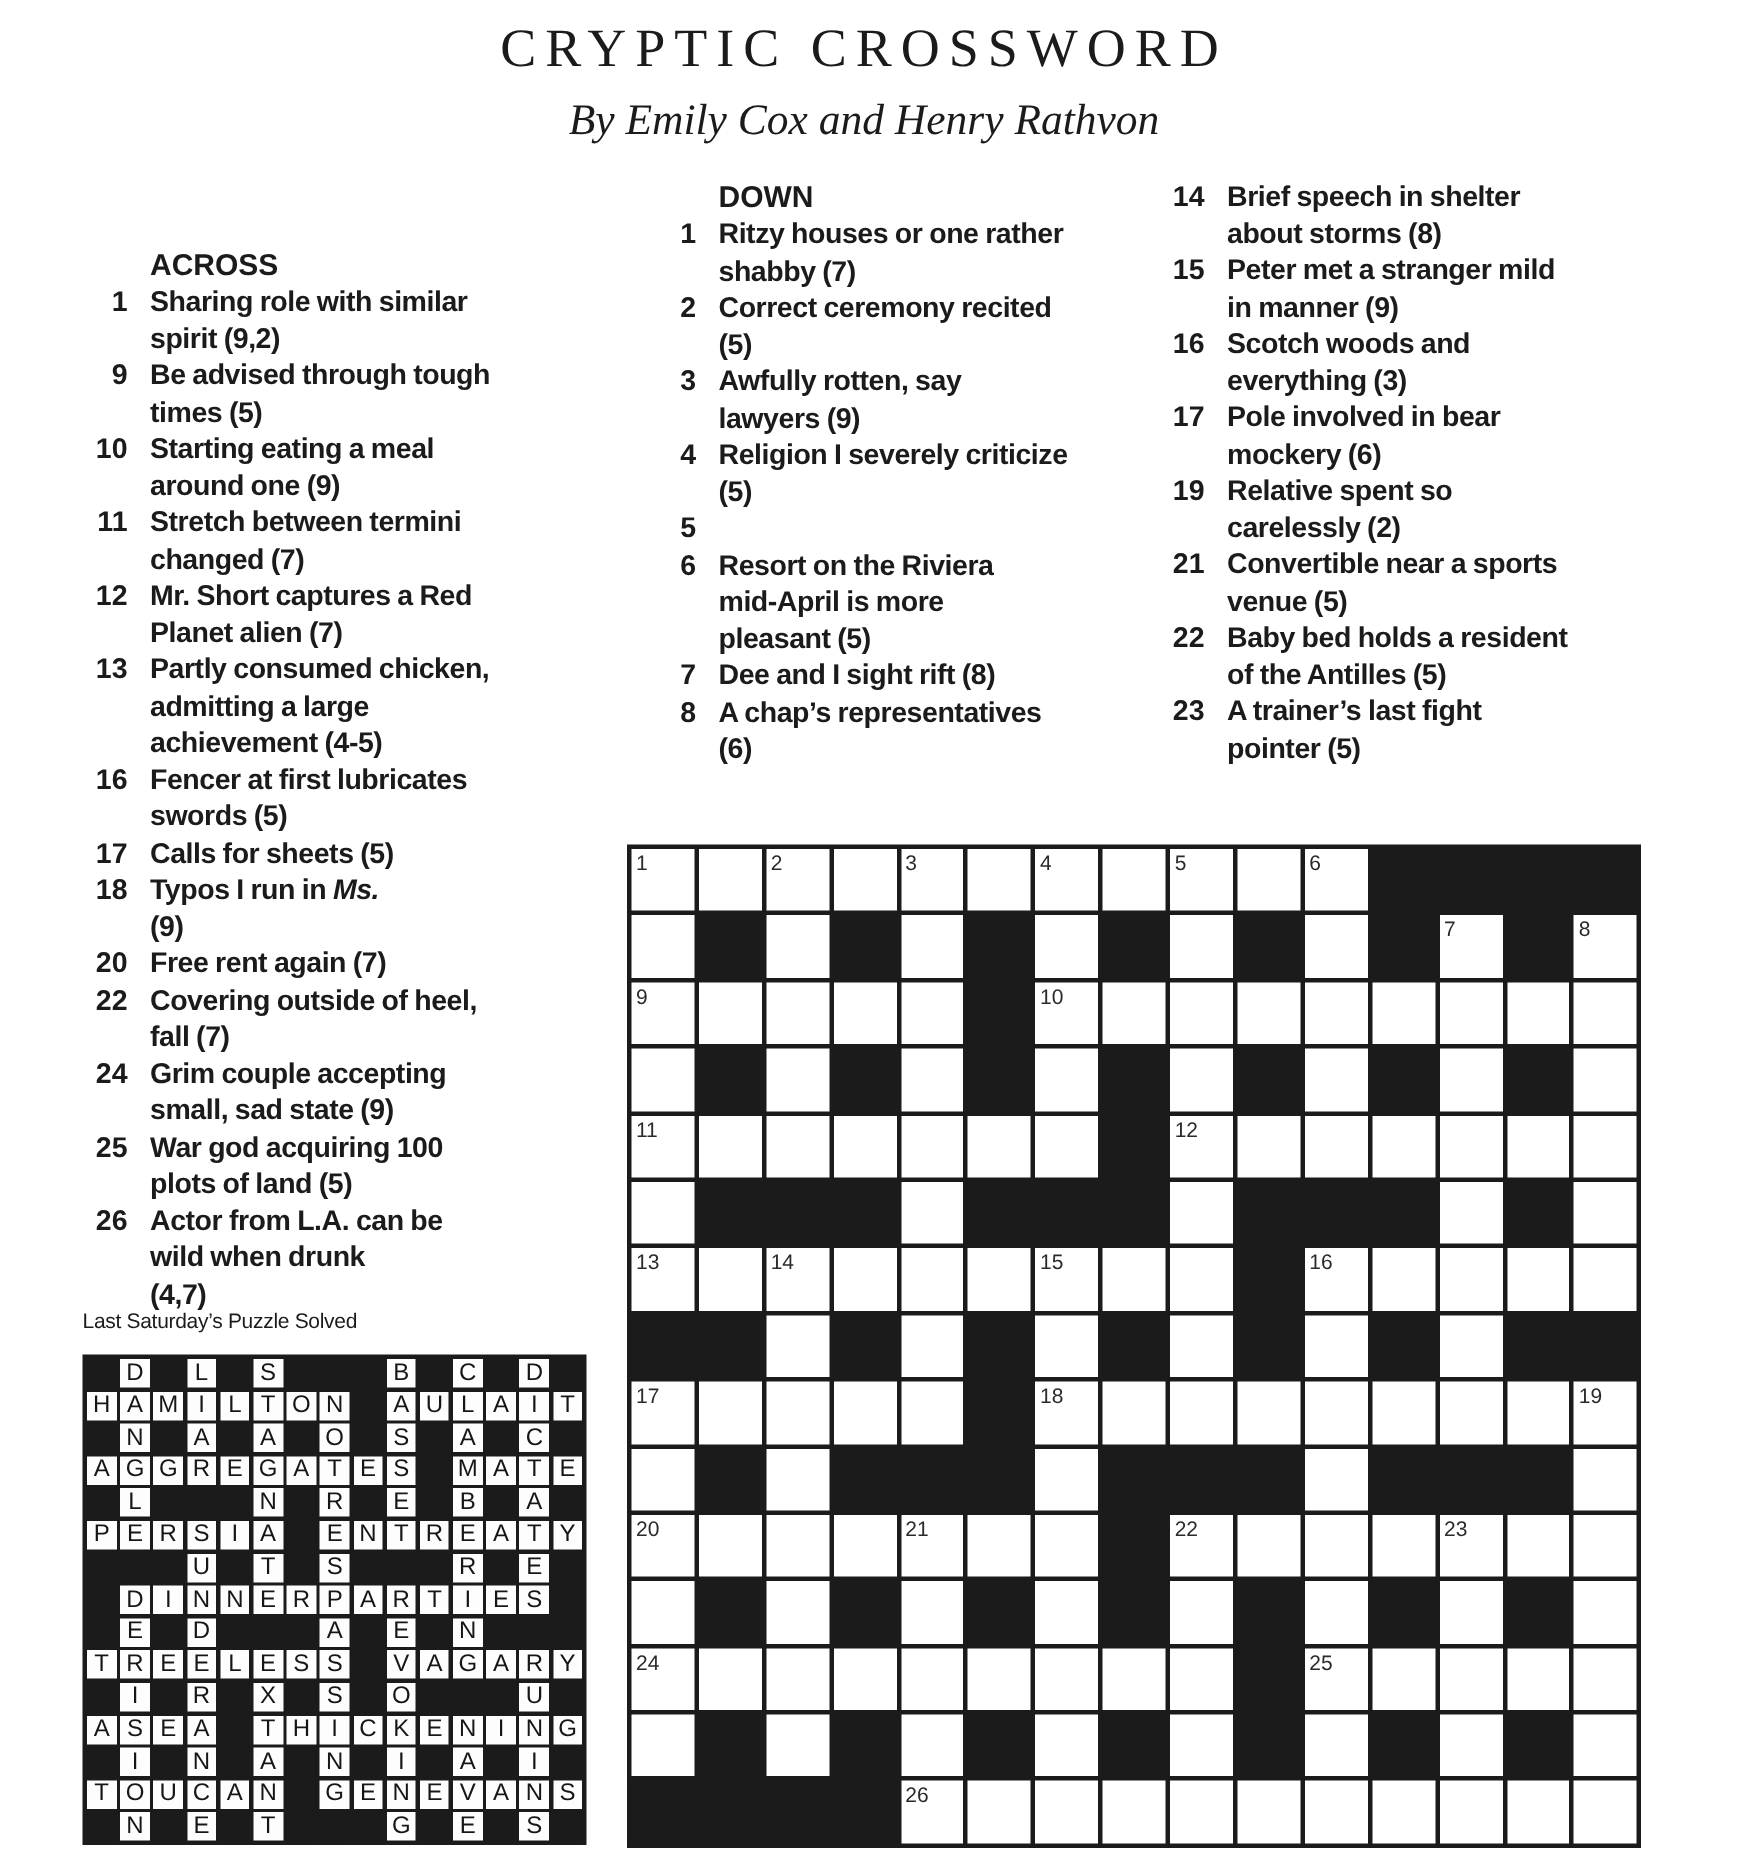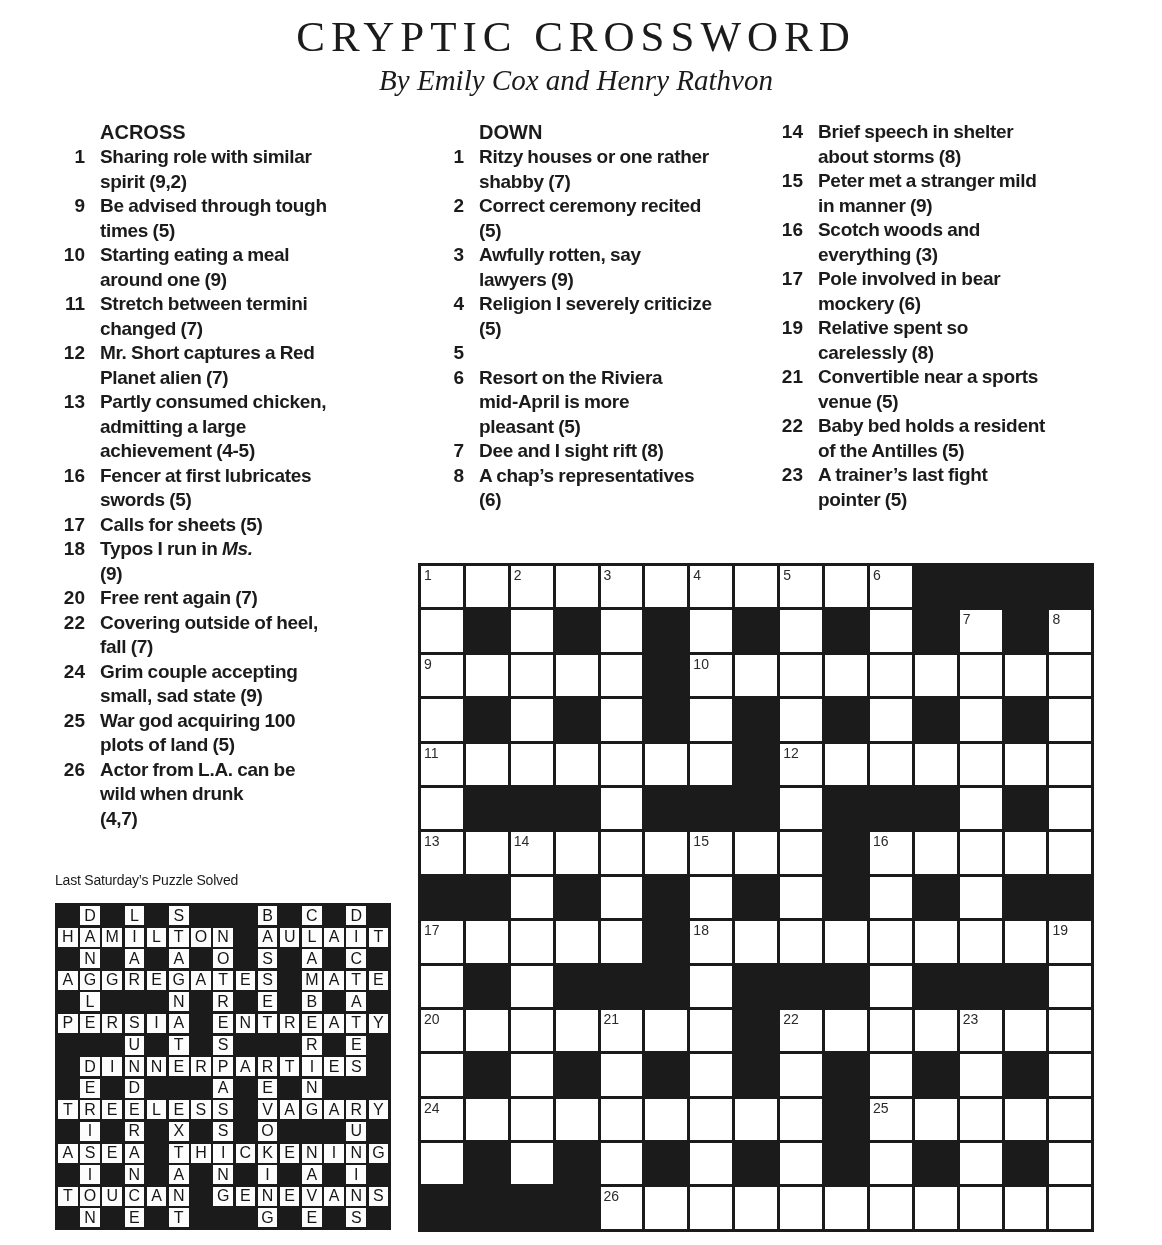--- a/index.html
+++ b/index.html
@@ -5,30 +5,30 @@
   html,body{margin:0;padding:0;}
   body{
     width:1162px;height:1245px;position:relative;
     background:#ffffff;color:#1b1b1b;
     font-family:"Liberation Sans",sans-serif;
     overflow:hidden;
   }
   .title{
     position:absolute;top:14px;left:0;width:1152px;text-align:center;
     font-family:"Liberation Serif",serif;
-    font-size:43px;font-weight:500;letter-spacing:6px;line-height:1.05;
+    font-size:36px;font-weight:500;letter-spacing:6px;line-height:1.05;
     white-space:nowrap;
   }
   .byline{
     position:absolute;top:65px;left:0;width:1152px;text-align:center;
     font-family:"Liberation Serif",serif;font-style:italic;font-weight:400;
     font-size:29px;line-height:1.1;
   }
   .col{position:absolute;top:120px;width:352px;}
-  .col1{left:45px;}
+  .col1{left:45px;margin-top:45px;}
   .col2{left:424px;}
   .col3{left:763px;}
   .hdr{
     margin-left:55px;font-size:20px;font-weight:700;line-height:25px;
     letter-spacing:0px;
   }
   .clue{display:flex;align-items:flex-start;}
   .cnum{
     flex:0 0 40px;width:40px;text-align:right;
     font-size:19px;font-weight:700;line-height:24.5px;
@@ -213,21 +213,21 @@
 everything (3)</div>
         </div>
         <div class="clue">
           <div class="cnum">17</div>
           <div class="ctext">Pole involved in bear
 mockery (6)</div>
         </div>
         <div class="clue">
           <div class="cnum">19</div>
           <div class="ctext">Relative spent so
-carelessly (8)</div>
+carelessly (2)</div>
         </div>
         <div class="clue">
           <div class="cnum">21</div>
           <div class="ctext">Convertible near a sports
 venue (5)</div>
         </div>
         <div class="clue">
           <div class="cnum">22</div>
           <div class="ctext">Baby bed holds a resident
 of the Antilles (5)</div>

